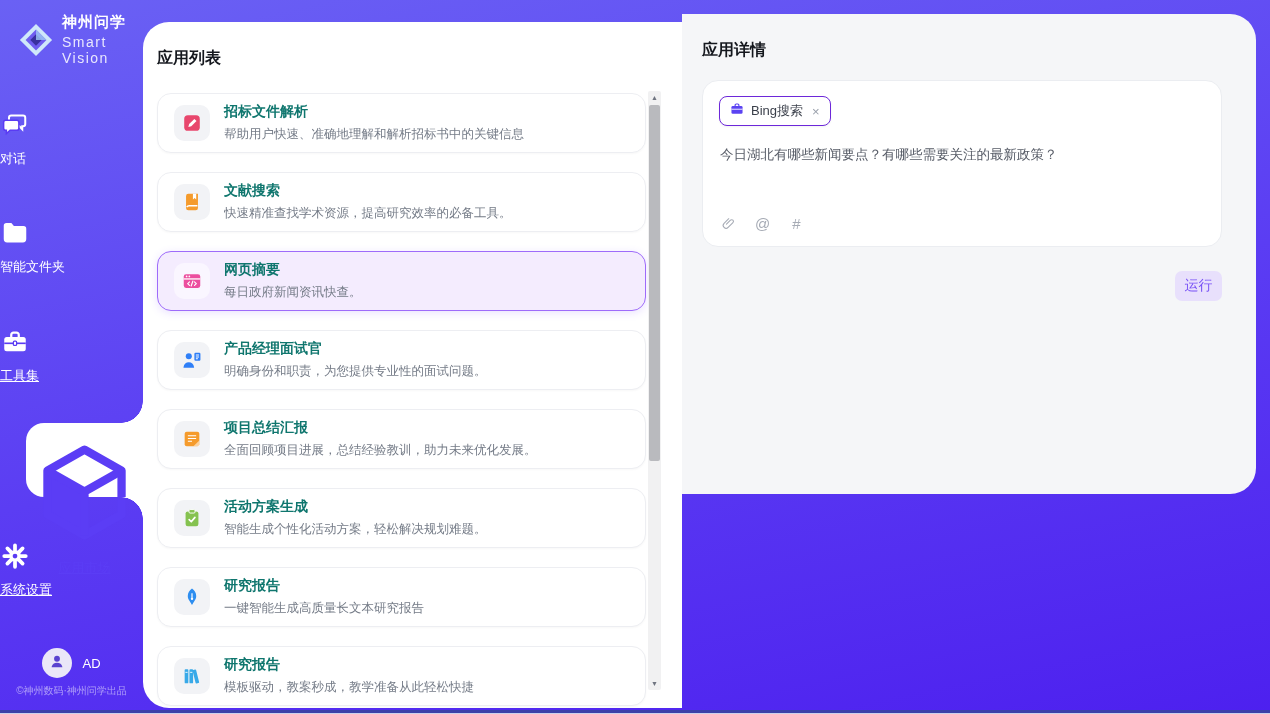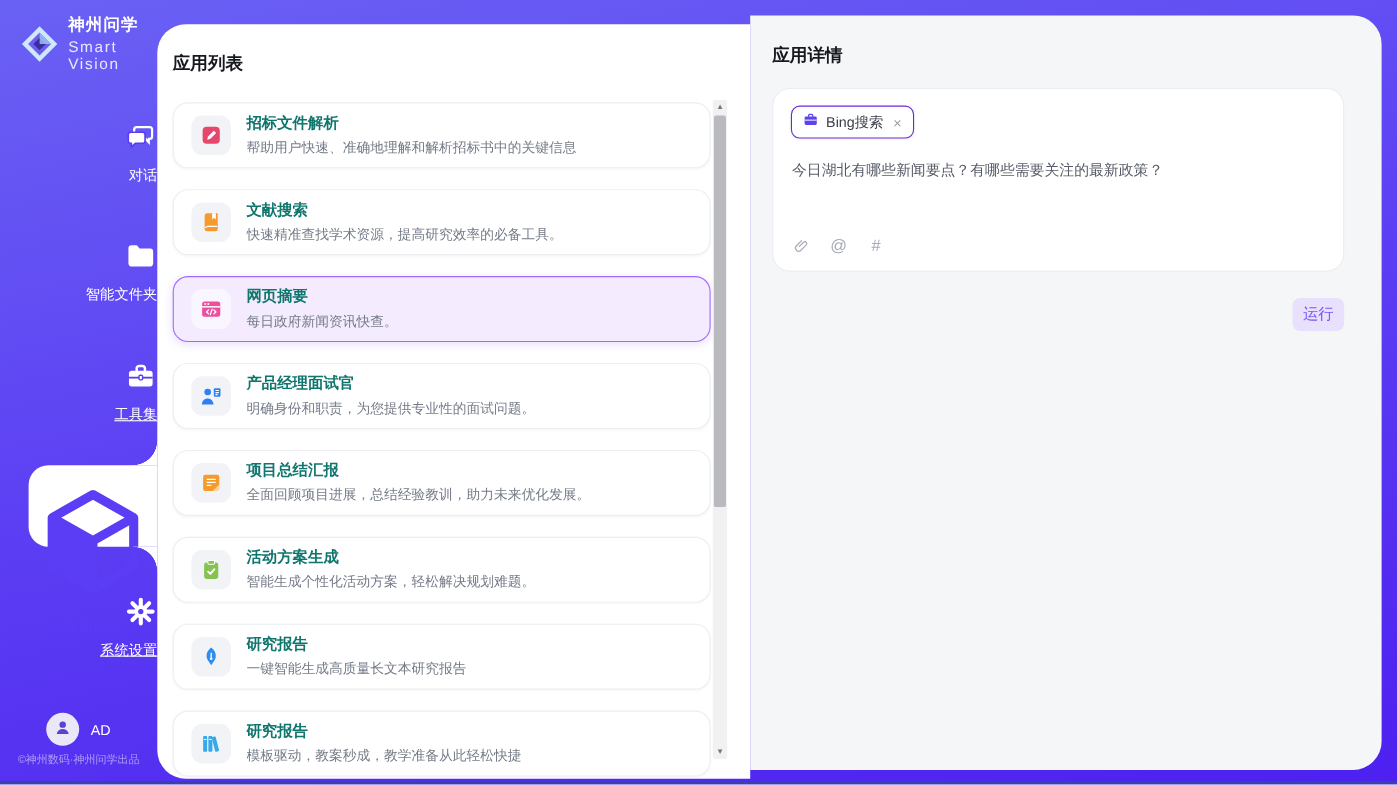--- a/index.html
+++ b/index.html
@@ -13,21 +13,21 @@
   .edge-dark{ position:absolute; left:0; right:0; bottom:1px; height:3px; background:#3c41a8; }
   .edge-light{ position:absolute; left:0; right:0; bottom:0; height:1px; background:#ccd2ec; }
 
   
   .sidebar{ position:absolute; left:0; top:0; width:143px; height:714px; color:#fff; }
   .logo-row{ position:absolute; left:18px; top:13px; display:flex; align-items:center; gap:8px; }
   .logo-mark svg{ display:block; }
   .logo-name{ font-size:15px; font-weight:bold; letter-spacing:1px; }
   .logo-sub{ font-size:14px; color:rgba(255,255,255,.85); letter-spacing:1.5px; margin-top:2px; }
 
-  .nav-item{ position:absolute; left:0; width:143px; text-align:right; color:#fff; cursor:pointer; }
+  .nav-item{ position:absolute; left:0; width:143px; text-align:left; color:#fff; cursor:pointer; }
   .nav-item .nav-icon{ display:inline-block; width:30px; height:30px; }
   .nav-item .nav-icon svg{ width:30px; height:30px; display:block; }
   .nav-label{ margin-top:6px; font-size:13px; }
   .nav-label.underlined{ text-decoration:underline; }
 
   .nav-active-bubble{
     position:absolute; left:26px; right:0; top:423px; height:74px;
     background:#fff; border-radius:18px 0 0 18px; text-align:center;
     padding-top:11px; cursor:pointer;
   }
@@ -67,21 +67,21 @@
   .app-desc{ font-size:12.5px; color:#747b87; margin-top:5px; white-space:nowrap; overflow:hidden; }
 
   
   .scrollbar{ position:absolute; left:505px; top:69px; width:13px; height:599px; background:#f1f1f2; border-radius:2px; }
   .scroll-arrow{ position:absolute; left:0; width:13px; height:13px; font-size:7px; line-height:13px; text-align:center; color:#6f7480; cursor:pointer; }
   .scroll-arrow.up{ top:0; } .scroll-arrow.up::before{ content:"▲"; }
   .scroll-arrow.down{ bottom:0; } .scroll-arrow.down::before{ content:"▼"; }
   .scroll-thumb{ position:absolute; left:1px; top:14px; width:11px; height:356px; background:#b9babe; border-radius:2px; cursor:grab; }
 
   
-  .detail-panel{ position:absolute; left:682px; top:14px; width:574px; height:686px; background:#f5f6f8; border-radius:0 26px 26px 0; }
+  .detail-panel{ position:absolute; left:682px; top:14px; width:574px; height:480px; background:#f5f6f8; border-radius:0 26px 26px 0; }
   .detail-panel .panel-title{ left:20px; }
 
   .composer-card{ position:absolute; left:20px; top:66px; width:520px; height:167px; background:#fff; border:1px solid #ebedf1; border-radius:16px; }
   .tool-chip{
     position:absolute; left:16px; top:15px; height:30px; display:inline-flex; align-items:center; gap:7px;
     padding:0 10px; background:#fff; border:1px solid #6d28d9; border-radius:8px;
     box-shadow:0 1px 2px rgba(17,24,39,.05); cursor:pointer;
   }
   .tool-chip svg{ width:14px; height:14px; color:#5b43f2; }
   .chip-label{ font-size:13px; color:#3a3f4a; }

